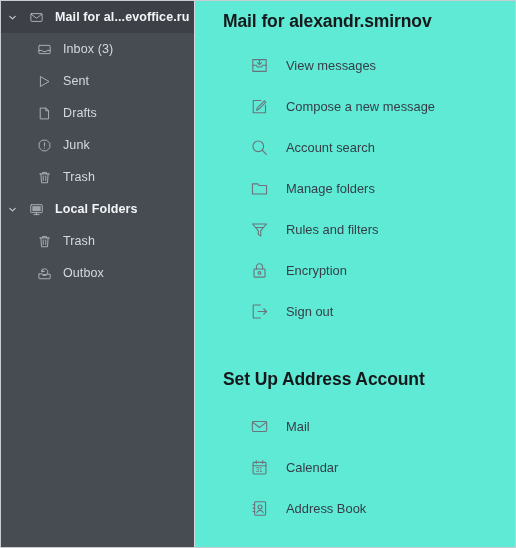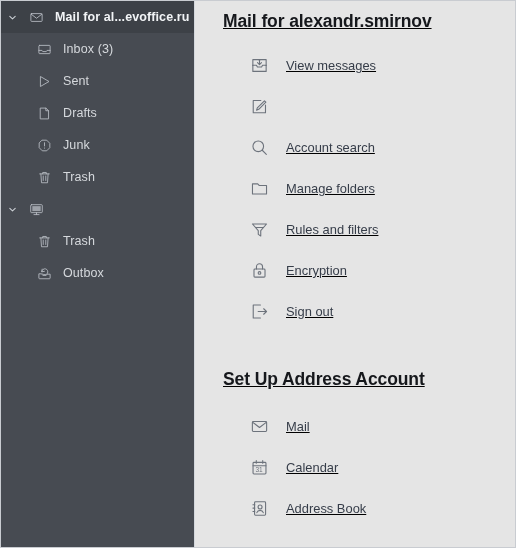--- a/index.html
+++ b/index.html
@@ -76,25 +76,24 @@
   }
   .f-icon svg { display: block; }
   .folder-row .label {
     padding-left: 6px;
     letter-spacing: 0.1px;
   }
 
   
   .main {
     flex: 1 1 auto;
-    background: #e5e5e5;
+    background: #5eead4;
     padding: 0 0 0 28px;
     box-sizing: border-box;
     overflow: hidden;
-    text-decoration: underline;
   }
   .section-title {
     font-size: 17.5px;
     font-weight: bold;
     color: #16181c;
     margin: 0;
     letter-spacing: -0.1px;
   }
   .title-1 { padding-top: 10px; }
   .title-2 { padding-top: 29px; }
@@ -211,20 +210,21 @@
           </svg>
         </span>
         <span class="f-icon">
           <svg width="15" height="15" viewBox="0 0 20 20" fill="none" stroke="currentColor" stroke-width="1.15" stroke-linecap="round" stroke-linejoin="round">
             <rect x="2.3" y="3.6" width="15.4" height="10.6" rx="1.1"></rect>
             <rect x="4.4" y="5.5" width="11.2" height="6.7" fill="currentColor" stroke="none" opacity="0.75"></rect>
             <path d="M10 14.2 V16.6"></path>
             <path d="M6.6 16.8 H13.4"></path>
           </svg>
         </span>
+        <span class="label">Local Folders</span>
       </div>
       <div class="folder-row">
         <span class="indent"></span>
         <span class="f-icon">
           <svg width="15" height="15" viewBox="0 0 20 20" fill="none" stroke="currentColor" stroke-width="1.15" stroke-linecap="round" stroke-linejoin="round">
             <path d="M3.6 5.2 H16.4"></path>
             <path d="M5.2 5.2 L6 17 H14 L14.8 5.2"></path>
             <path d="M7.6 5.1 V3.3 H12.4 V5.1"></path>
             <path d="M8.3 8 V14"></path>
             <path d="M11.7 8 V14"></path>
@@ -262,20 +262,21 @@
           </span>
           <span class="label">View messages</span>
         </li>
         <li class="action-item">
           <span class="a-icon">
             <svg width="19" height="19" viewBox="0 0 20 20" fill="none" stroke="currentColor" stroke-width="1.15" stroke-linecap="round" stroke-linejoin="round">
               <path d="M16.6 3.4 L9.1 10.9 L8.3 13.2 L10.6 12.4 L18.1 4.9 Z" transform="translate(-1.4,0.6)"></path>
               <path d="M16.3 8.6 V16.6 H3.4 V3.7 H11.4"></path>
             </svg>
           </span>
+          <span class="label">Compose a new message</span>
         </li>
         <li class="action-item">
           <span class="a-icon">
             <svg width="19" height="19" viewBox="0 0 20 20" fill="none" stroke="currentColor" stroke-width="1.15" stroke-linecap="round" stroke-linejoin="round">
               <circle cx="8.7" cy="8.7" r="5.6"></circle>
               <path d="M12.9 12.9 L17.2 17.2"></path>
             </svg>
           </span>
           <span class="label">Account search</span>
         </li>

